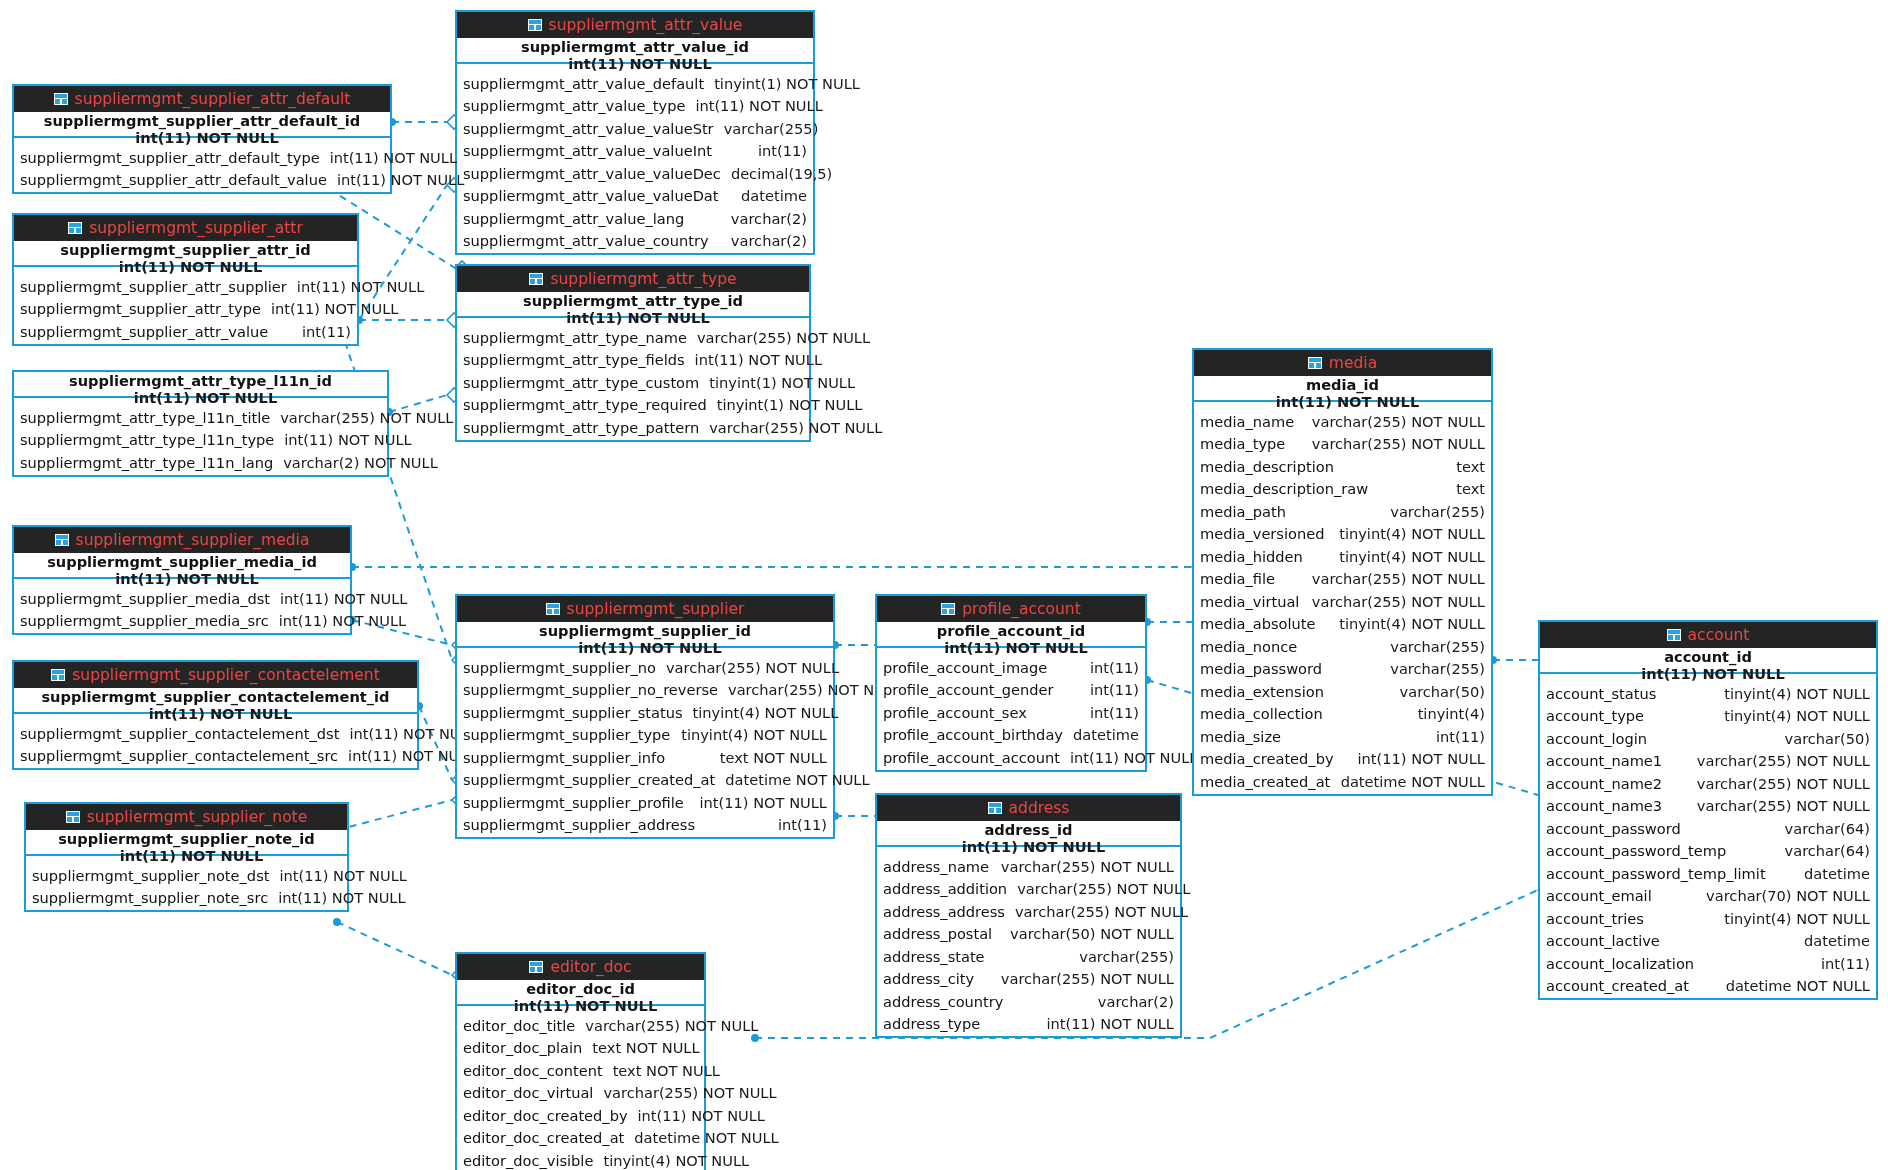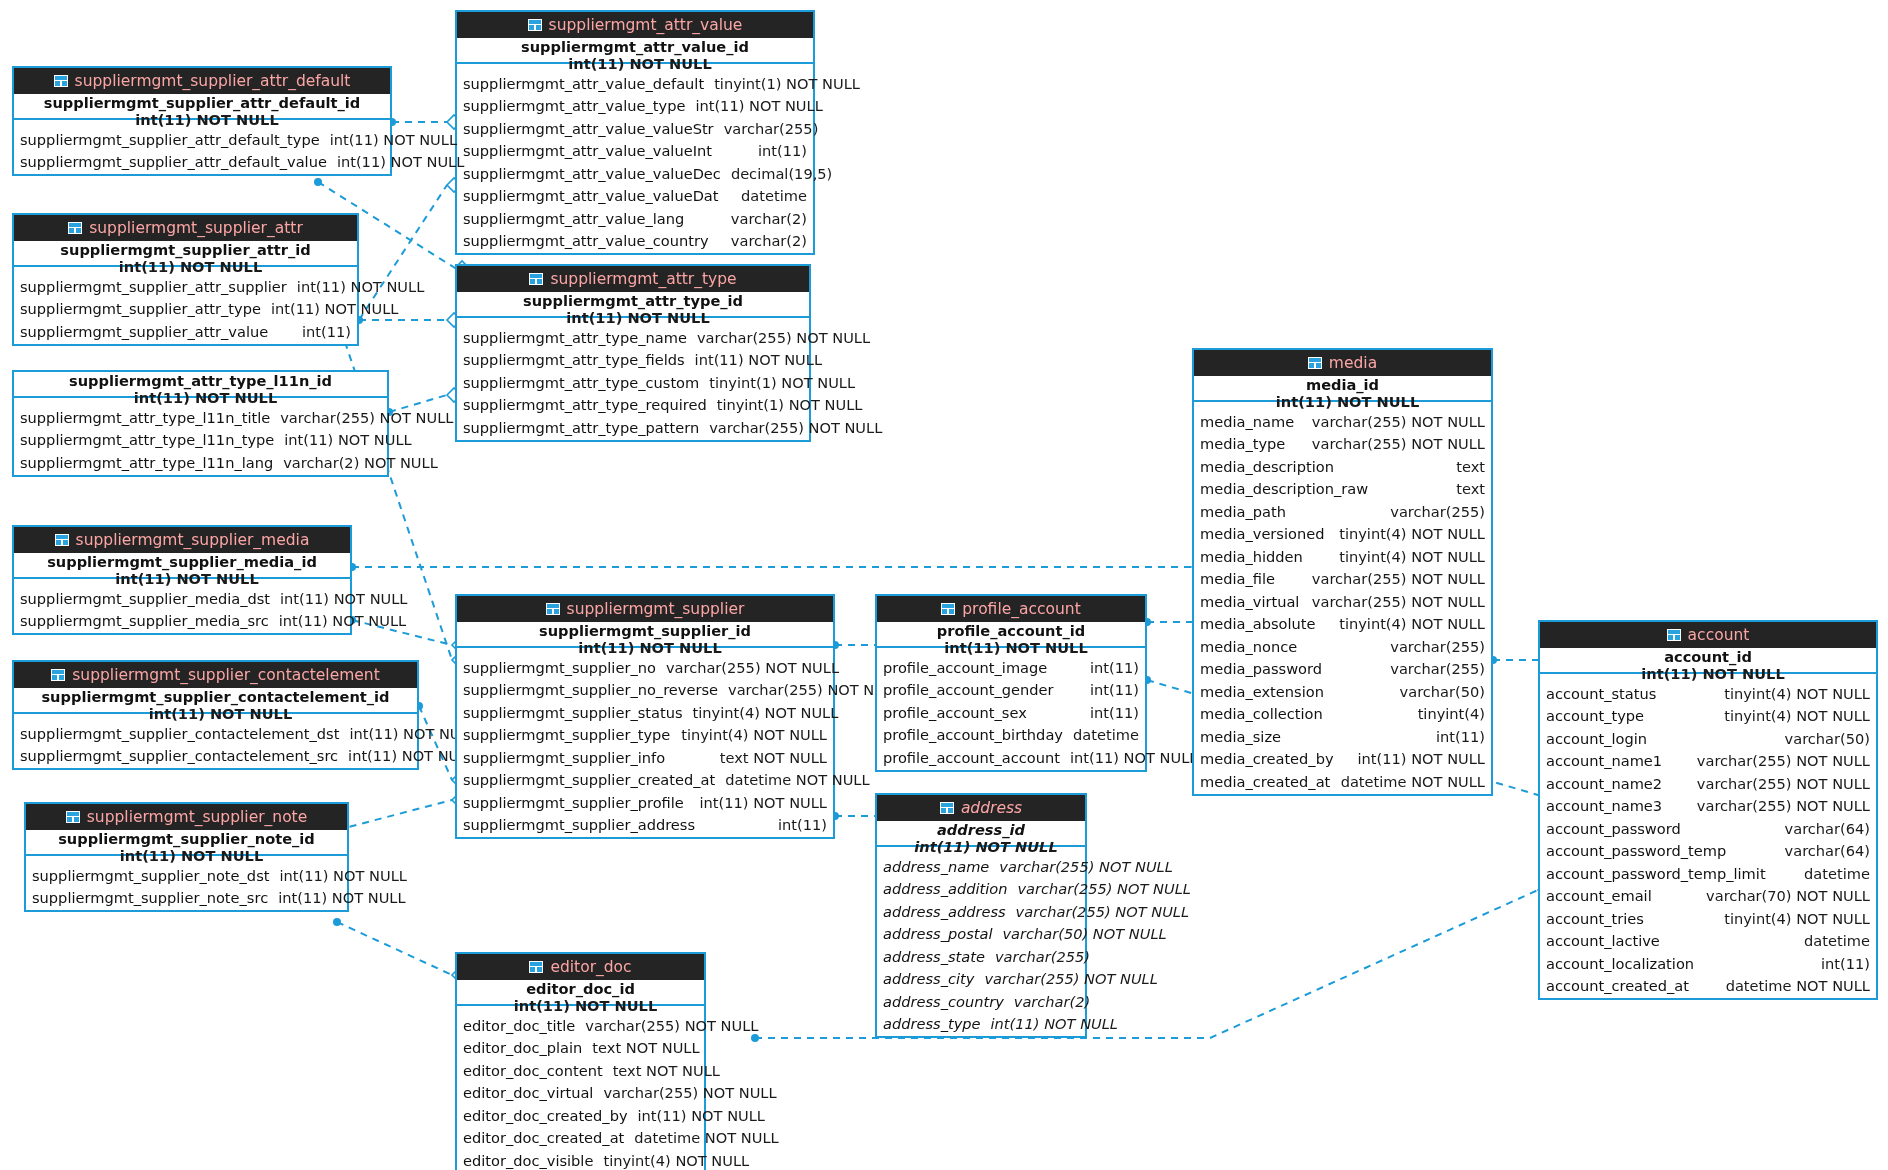--- a/index.html
+++ b/index.html
@@ -22,21 +22,21 @@
     pointer-events: none;
   }
   .table-box {
     position: absolute;
     border: 2px solid #1b9bd8;
     background: #ffffff;
     box-shadow: 0 0 0 0 rgba(0,0,0,0);
   }
   .tbl-header {
     background: #242424;
-    color: #fca5a5;
+    color: #ef4444;
     font-size: 15.5px;
     height: 26px;
     line-height: 26px;
     text-align: center;
     white-space: nowrap;
     padding: 0 6px;
     display: flex;
     align-items: center;
     justify-content: center;
     gap: 7px;
@@ -202,21 +202,21 @@
           <div class="col-row">
             <span class="col-name">suppliermgmt_attr_value_lang</span>
             <span class="col-type">varchar(2)</span>
           </div>
           <div class="col-row">
             <span class="col-name">suppliermgmt_attr_value_country</span>
             <span class="col-type">varchar(2)</span>
           </div>
         </div>
       </div>
-      <div class="table-box" style="left: 12px; top: 66px; width: 380px;">
+      <div class="table-box" style="left: 12px; top: 84px; width: 380px;">
         <div class="tbl-header">
           <span class="tbl-icon"></span>
           <span>suppliermgmt_supplier_attr_default</span>
         </div>
         <div class="tbl-pk-row">
           <div class="col-row pk">
             <span class="col-name">suppliermgmt_supplier_attr_default_id</span>
             <span class="col-type">int(11) NOT NULL</span>
           </div>
         </div>
@@ -452,21 +452,21 @@
           <div class="col-row">
             <span class="col-name">profile_account_birthday</span>
             <span class="col-type">datetime</span>
           </div>
           <div class="col-row">
             <span class="col-name">profile_account_account</span>
             <span class="col-type">int(11) NOT NULL</span>
           </div>
         </div>
       </div>
-      <div class="table-box" style="left: 875px; top: 793px; width: 212px; font-style: italic;">
+      <div class="table-box" style="left: 875px; top: 793px; width: 307px;">
         <div class="tbl-header">
           <span class="tbl-icon"></span>
           <span>address</span>
         </div>
         <div class="tbl-pk-row">
           <div class="col-row pk">
             <span class="col-name">address_id</span>
             <span class="col-type">int(11) NOT NULL</span>
           </div>
         </div>

